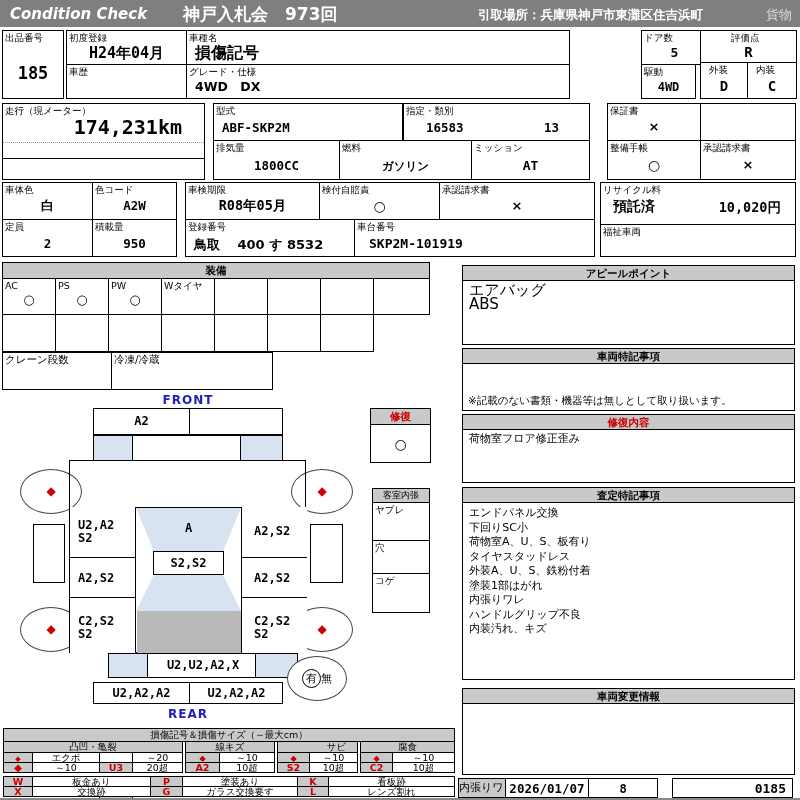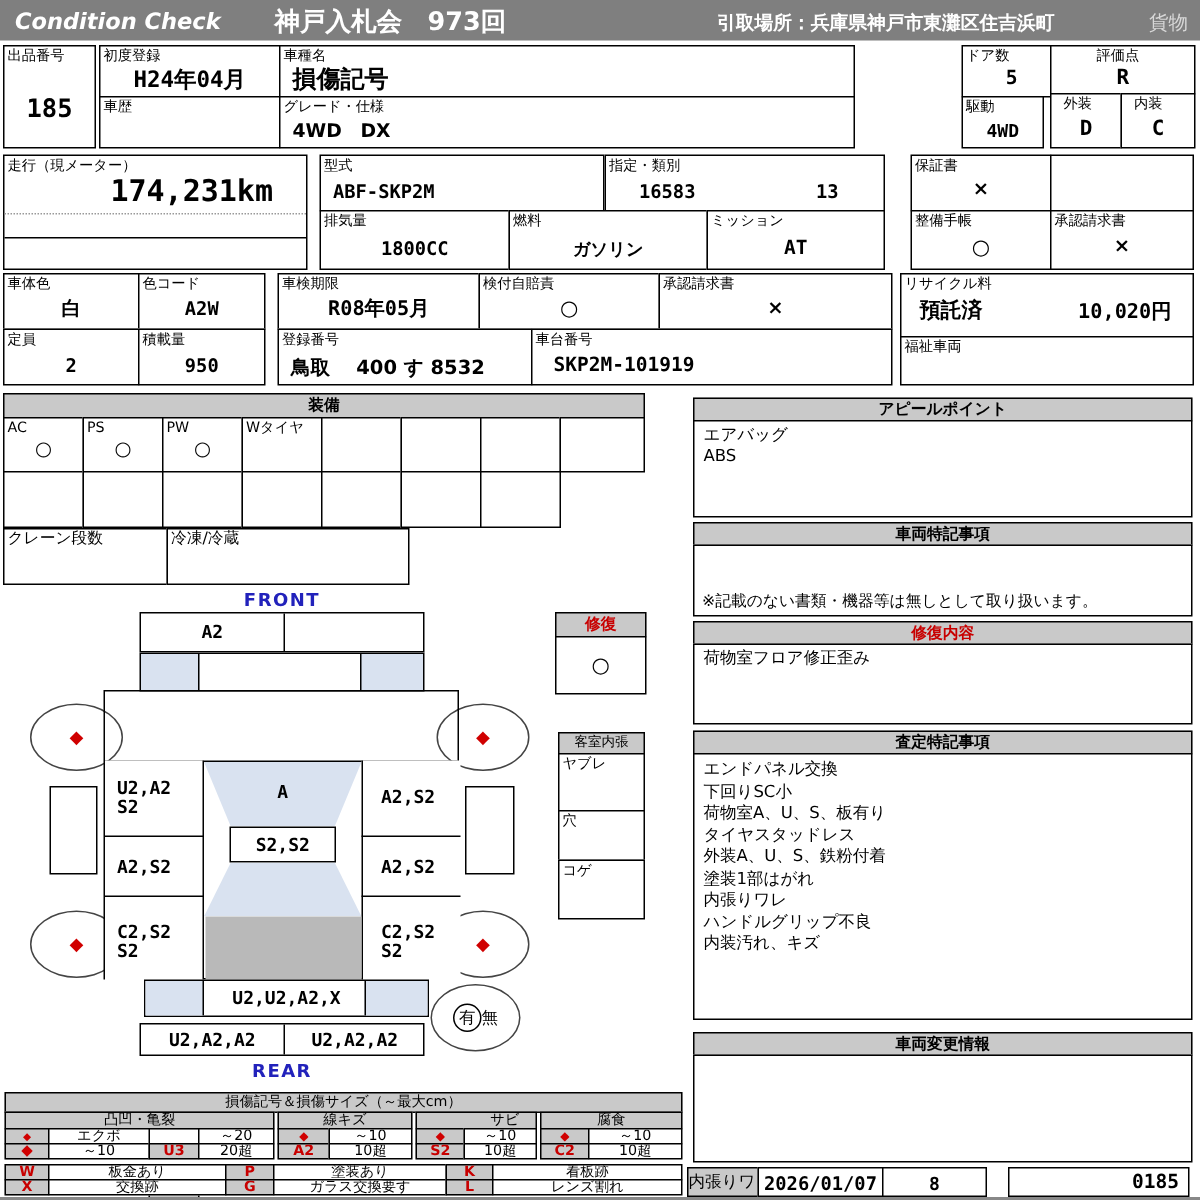--- a/index.html
+++ b/index.html
@@ -259,21 +259,21 @@
 
       <div class="abs" style="left:83px;top:90px;width:71px;height:24px;border:1px solid #000;background:#fff;">
         <span class="abs panelTxt" style="left:0;right:0;top:5px;text-align:center;">S2,S2</span>
       </div>
 
       <div class="abs bluefill" style="left:66px;top:114px;width:105px;height:36px;clip-path:polygon(17% 0,83% 0,100% 100%,0 100%);"></div>
 
       <div class="abs" style="left:67px;top:150px;width:104px;height:43px;background:#b9b9b9;"></div>
     </div>
 
-    <div class="abs" style="left:96px;top:263px;width:190px;height:25px;border:1px solid #000;background:#fff;">
+    <div class="abs" style="left:108px;top:263px;width:190px;height:25px;border:1px solid #000;background:#fff;">
       <div class="abs bluefill" style="left:0;top:0;width:39px;height:23px;border-right:1px solid #000;"></div>
       <div class="abs bluefill" style="right:0;top:0;width:42px;height:23px;border-left:1px solid #000;"></div>
       <span class="abs panelTxt" style="left:0;right:0;top:5px;text-align:center;">U2,U2,A2,X</span>
     </div>
 
     <div class="abs" style="left:93px;top:292px;width:190px;height:22px;border:1px solid #000;background:#fff;">
       <div class="abs" style="left:95px;top:0;bottom:0;border-left:1px solid #000;"></div>
       <span class="abs panelTxt" style="left:0;width:95px;top:4px;text-align:center;">U2,A2,A2</span>
       <span class="abs panelTxt" style="left:95px;width:95px;top:4px;text-align:center;">U2,A2,A2</span>
     </div>
@@ -301,21 +301,21 @@
   <div class="box" style="left:372px;top:540px;width:58px;height:34px;">
     <span class="lbl">穴</span>
   </div>
   <div class="box" style="left:372px;top:573px;width:58px;height:40px;">
     <span class="lbl">コゲ</span>
   </div>
 
   <div class="hdr" style="left:462px;top:265px;width:333px;height:16px;line-height:14px;">
     <span>アピールポイント</span>
   </div>
-  <div class="box" style="left:462px;top:280px;width:333px;height:65px;padding:2px 6px;font-size:11px;line-height:14px;">
+  <div class="box" style="left:462px;top:280px;width:333px;height:65px;padding:2px 6px;font-size:15px;line-height:14px;">
     <div>エアバッグ</div>
     <div>ABS</div>
   </div>
 
   <div class="hdr" style="left:462px;top:348px;width:333px;height:16px;line-height:14px;">
     <span>車両特記事項</span>
   </div>
   <div class="box" style="left:462px;top:363px;width:333px;height:48px;">
     <span class="abs" style="left:5px;bottom:2px;font-size:10.5px;white-space:nowrap;">※記載のない書類・機器等は無しとして取り扱います。</span>
   </div>

